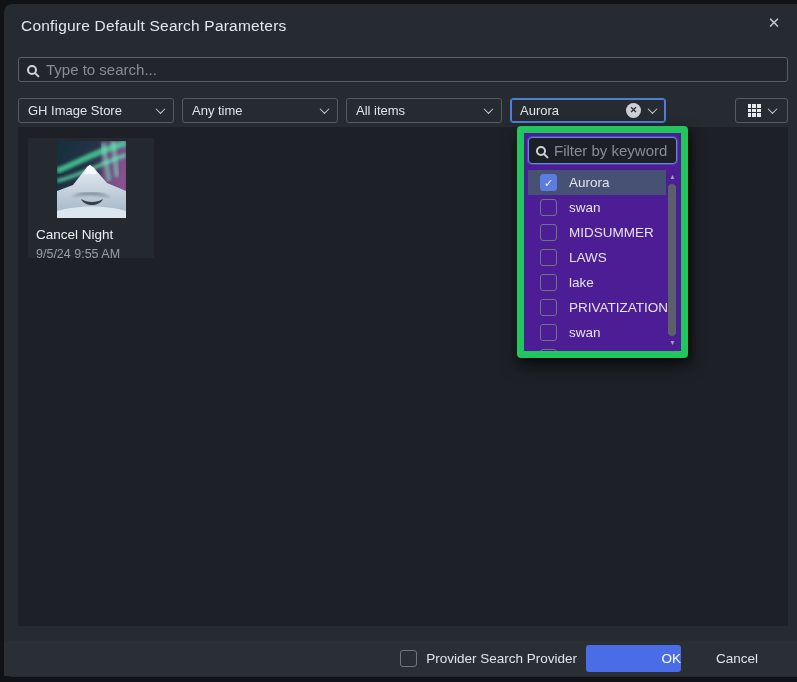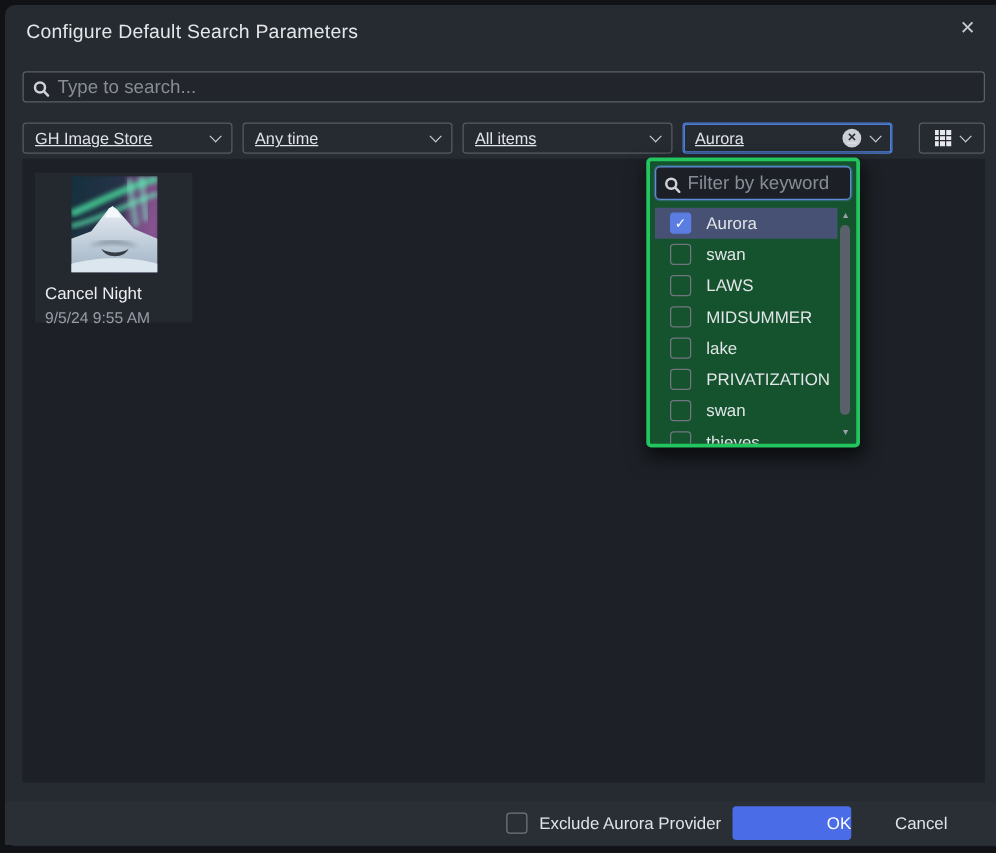--- a/index.html
+++ b/index.html
@@ -25,23 +25,23 @@
   .lens::after { content:''; position:absolute; width:6px; height:2px; background:#cfd3d9;
                  transform:rotate(45deg); right:-5px; bottom:-3px; border-radius:1px; }
   .searchbar input, .kd-filter input {
       background:transparent; border:none; outline:none; color:#dfe2e6;
       font-size:15px; width:100%; font-family:"Liberation Sans", sans-serif; }
   .searchbar input::placeholder, .kd-filter input::placeholder { color:#878d96; }
 
   
   .filter-row { position:absolute; left:14px; top:94px; right:9px; height:25px;
                 display:flex; gap:8px; align-items:center; }
-  .dd { width:168px; height:25px; border:1px solid #565c64; border-radius:3px;
+  .dd { width:156px; height:25px; border:1px solid #565c64; border-radius:3px;
         display:flex; align-items:center; padding:0 9px; gap:8px; cursor:pointer;
-        color:#e0e3e7; font-size:13px; background:transparent;text-decoration:underline; }
+        color:#e0e3e7; font-size:13px; background:transparent; }
   .dd .lbl { flex:1; white-space:nowrap; overflow:hidden; }
   .chev { width:7px; height:7px; border-right:1.6px solid #c9cdd3;
           border-bottom:1.6px solid #c9cdd3; transform:rotate(45deg) translate(-1px,-1px);
           flex:0 0 auto; }
   .dd.focused { border:1px solid #4d7fd6; box-shadow:0 0 0 1px #4d7fd6 inset; }
   .clear-ic { width:15px; height:15px; border-radius:50%; background:#ccd0d6;
               color:#23272e; font-size:9px; font-weight:bold; line-height:15px;
               text-align:center; flex:0 0 auto; cursor:pointer; }
   .grid-btn { margin-left:auto; width:53px; height:25px; border:1px solid #565c64;
               border-radius:3px; display:flex; align-items:center; justify-content:center;
@@ -54,21 +54,21 @@
   .results { position:absolute; left:14px; top:123px; right:9px; height:499px;
              background:#1d2127; overflow:hidden; }
   .tile { position:absolute; left:10px; top:11px; width:126px; height:120px;
           background:#24282f; cursor:pointer; }
   .thumb { width:69px; height:77px; margin:3px auto 0 auto; display:block; }
   .tile-title { color:#eceef1; font-size:13.5px; padding:9px 0 0 8px; white-space:nowrap; }
   .tile-date { color:#989ea7; font-size:12.5px; padding:5px 0 0 8px; white-space:nowrap; }
 
   
   .panel { position:absolute; left:513px; top:122px; width:171px; height:232px;
-           background:#14532d; border:3px solid #22c55e; border-radius:4px;
+           background:#4c1d95; border:7px solid #22c55e; border-radius:4px;
            box-shadow:0 8px 16px rgba(0,0,0,.5), 4px 4px 10px rgba(0,0,0,.35);
            overflow:hidden; }
   .kd-filter { position:absolute; left:4px; top:4px; right:4px; height:27px;
                border:1.5px solid #5e8cd8; border-radius:4px; background:#1c2026;
                display:flex; align-items:center; padding:0 7px; gap:8px;
                box-shadow:0 0 0 1px rgba(94,140,216,.35); }
   .kd-list { position:absolute; left:0; top:37px; right:0; bottom:0; overflow:hidden; }
   .kd-row { height:25px; margin:0 15px 0 4px; display:flex; align-items:center;
             gap:12px; padding-left:12px; cursor:pointer; color:#e2e5e9; font-size:13.5px; }
   .kd-row.selected { background:#475173; }
@@ -184,25 +184,25 @@
       <div class="kd-row selected">
         <span class="cb checked">✓</span>
         <span>Aurora</span>
       </div>
       <div class="kd-row">
         <span class="cb"></span>
         <span>swan</span>
       </div>
       <div class="kd-row">
         <span class="cb"></span>
+        <span>MIDSUMMER</span>
+      </div>
+      <div class="kd-row">
+        <span class="cb"></span>
         <span>LAWS</span>
-      </div>
-      <div class="kd-row">
-        <span class="cb"></span>
-        <span>MIDSUMMER</span>
       </div>
       <div class="kd-row">
         <span class="cb"></span>
         <span>lake</span>
       </div>
       <div class="kd-row">
         <span class="cb"></span>
         <span>PRIVATIZATION</span>
       </div>
       <div class="kd-row">
@@ -217,19 +217,19 @@
     <div class="sbar">
       <span class="sb-arrow up">▲</span>
       <span class="sb-thumb"></span>
       <span class="sb-arrow down">▼</span>
     </div>
   </div>
 
   <div class="footer">
     <div class="exclude-wrap">
       <span class="cb"></span>
-      <span class="exclude-label">Exclude Aurora Provider</span>
+      <span class="exclude-label">Provider Search Provider</span>
     </div>
     <button class="ok-btn">OK</button>
     <span class="cancel-btn">Cancel</span>
   </div>
 
 </div>
 
 </body></html>

